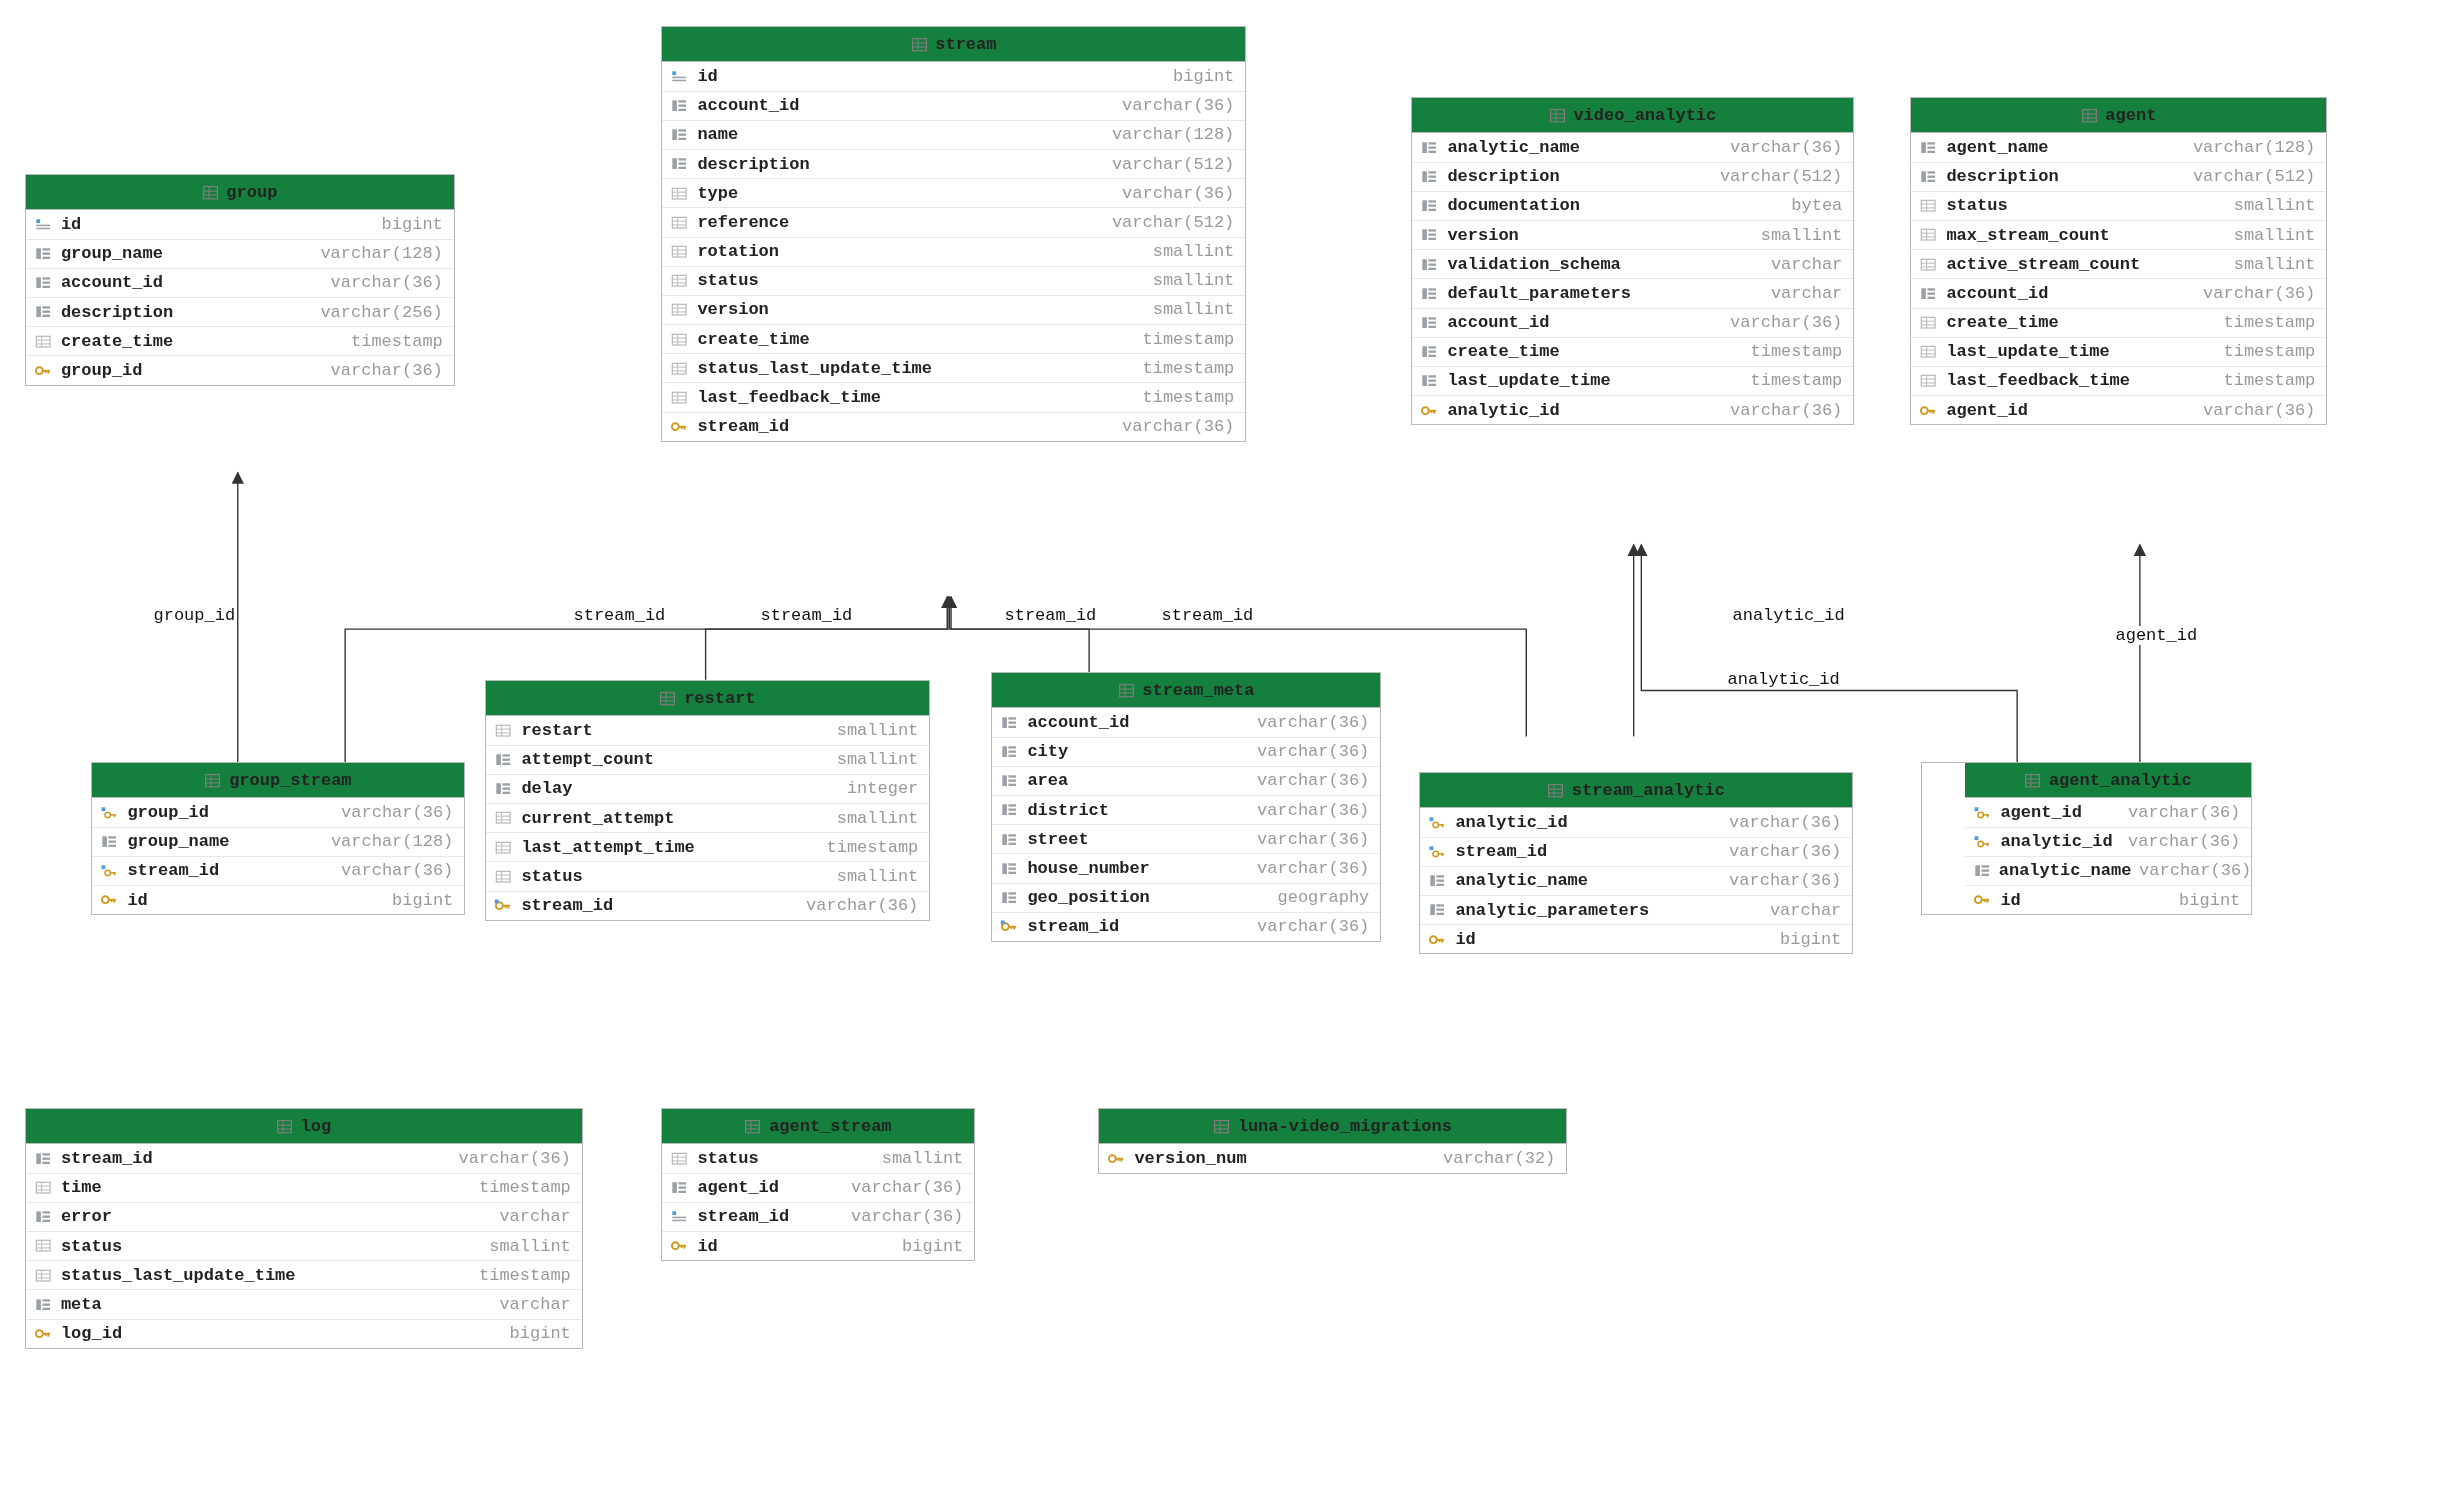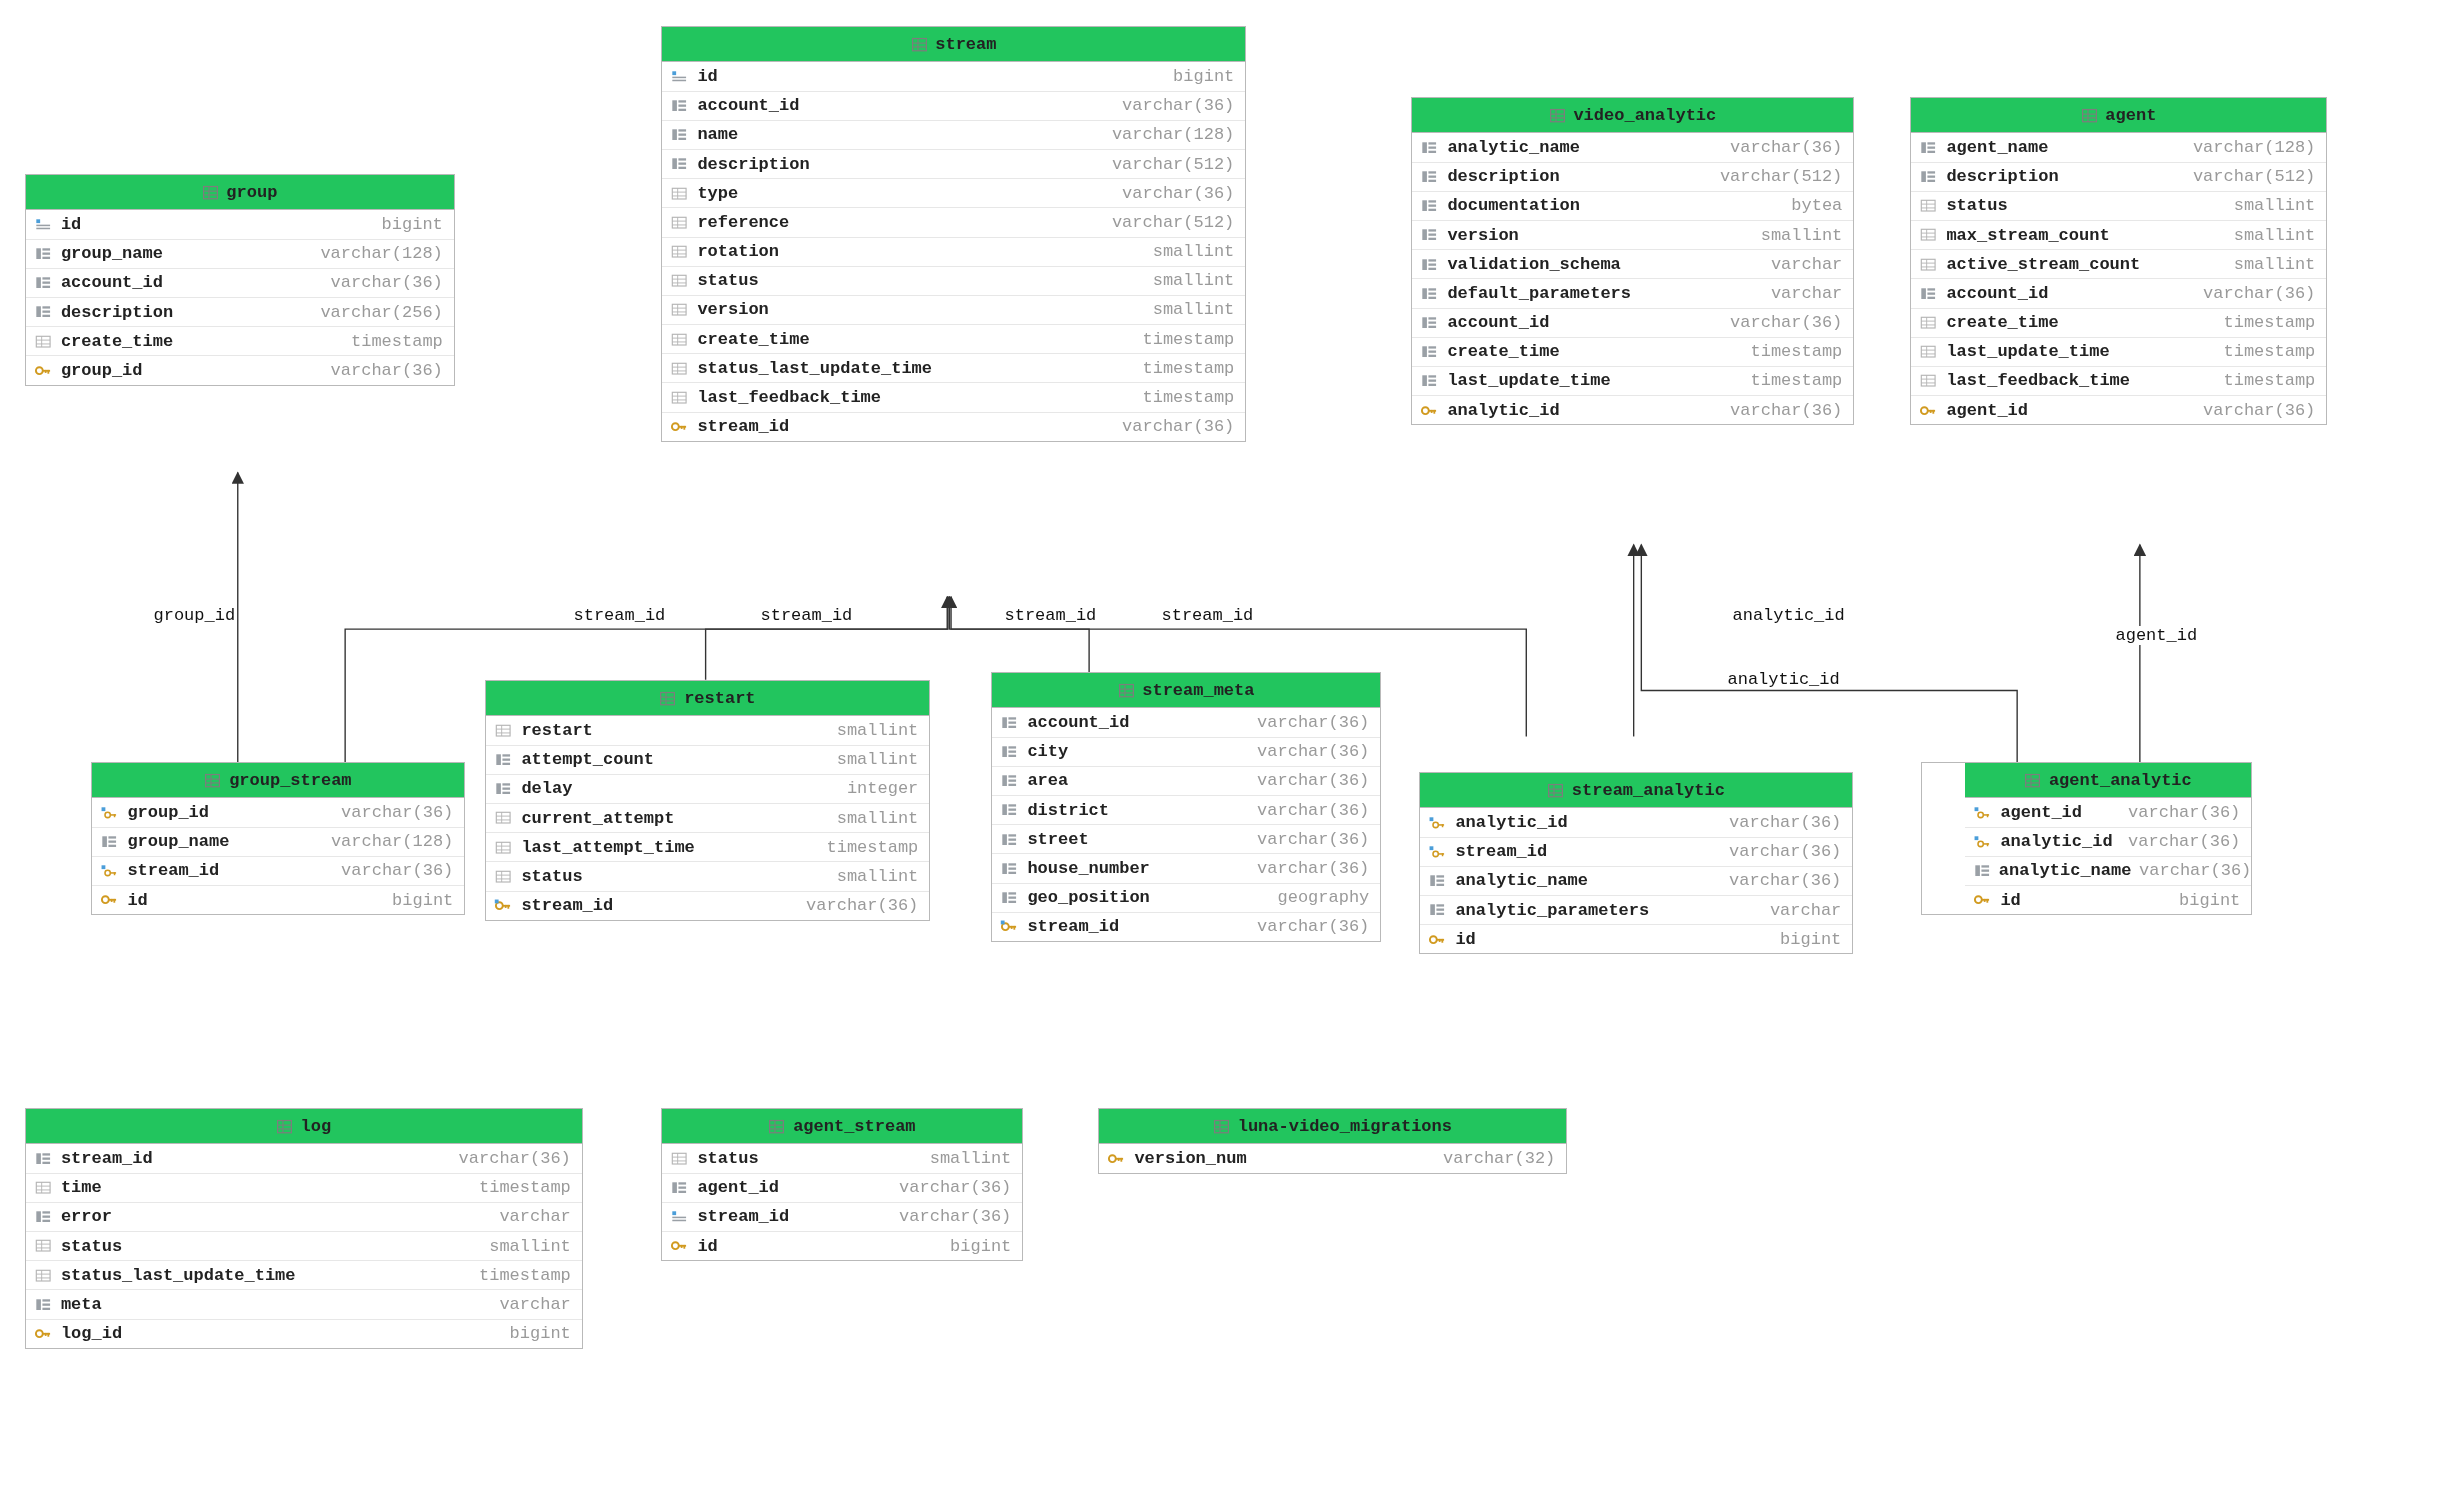--- a/index.html
+++ b/index.html
@@ -12,21 +12,21 @@
     width: 2462px;
     height: 1499px;
     overflow: hidden;
   }
   .table {
     position: absolute;
     border: 1.2px solid #b9b9b9;
     background: #fff;
   }
   .table-header {
-    background: #22c55e;
+    background: #15803d;
     border-bottom: 1.2px solid #b9b9b9;
     padding: 7.7px 12.3px;
     display: flex;
     align-items: center;
     justify-content: center;
     gap: 7.7px;
     font-weight: 700;
     color: #222;
     text-align: right;
   }
@@ -1098,21 +1098,21 @@
             <circle cx="7" cy="10" r="4.5" fill="none" stroke="#d19a1f" stroke-width="2.5"></circle>
             <rect x="11" y="9" width="10" height="2.4" fill="#d19a1f"></rect>
             <rect x="17.5" y="9" width="2.4" height="5" fill="#d19a1f"></rect>
             <rect x="14" y="9" width="2.4" height="4" fill="#d19a1f"></rect>
           </svg>
         </span>
         <span class="col-name">log_id</span>
         <span class="col-type">bigint</span>
       </div>
     </div>
-    <div class="table" style="left: 661px; top: 1108px; width: 362px;">
+    <div class="table" style="left: 661px; top: 1108px; width: 314px;">
       <div class="table-header">
         <span class="hdr-icon">
           <svg width="17" height="15.3" viewBox="0 0 22 20">
             <rect x="2" y="2" width="18" height="16" fill="none" stroke="#7d7d7d" stroke-width="1.6"></rect>
             <line x1="2" y1="8" x2="20" y2="8" stroke="#7d7d7d" stroke-width="1.4"></line>
             <line x1="2" y1="13" x2="20" y2="13" stroke="#7d7d7d" stroke-width="1.4"></line>
             <line x1="9" y1="2" x2="9" y2="18" stroke="#7d7d7d" stroke-width="1.4"></line>
           </svg>
         </span>
         <span>agent_stream</span>

